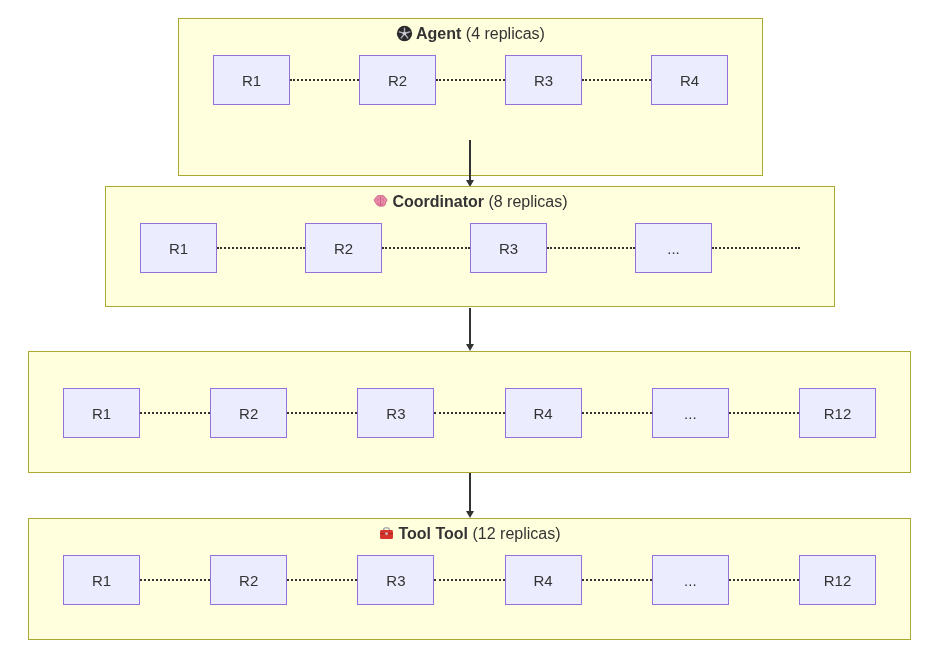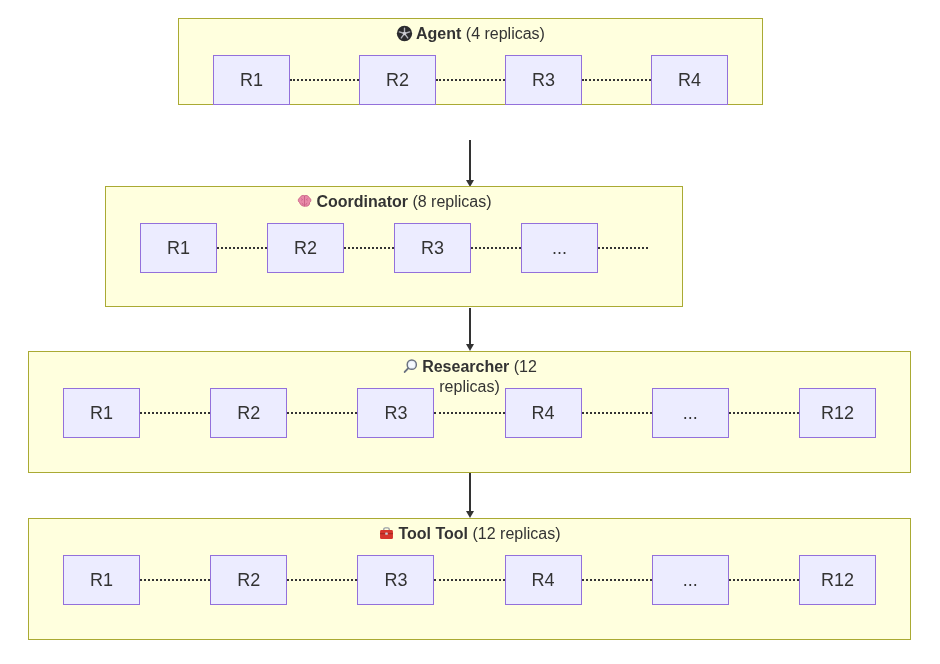--- a/index.html
+++ b/index.html
@@ -13,22 +13,22 @@
     height: 664px;
     background: var(--canvas-bg, #ffffff);
     overflow: hidden;
   }
   .cluster {
     position: absolute;
     background: var(--cluster-fill, #ffffde);
     border: 1px solid var(--cluster-border, #aaaa33);
     box-sizing: border-box;
   }
-  .c-agent       { left: 178px; top: 18px;  width: 585px; height: 87px; }
-  .c-coordinator { left: 105px; top: 186px; width: 578px; height: 121px; }
+  .c-agent       { left: 178px; top: 18px;  width: 585px; height: 158px; }
+  .c-coordinator { left: 105px; top: 186px; width: 730px; height: 121px; }
   .c-researcher  { left: 28px;  top: 351px; width: 883px; height: 122px; }
   .c-tool        { left: 28px;  top: 518px; width: 883px; height: 122px; }
 
   .cluster-title {
     position: absolute;
     top: 5px; left: 0; right: 0;
     text-align: center;
     font-size: 16px;
     line-height: 20px;
     color: var(--text-color, #333333);
@@ -55,21 +55,21 @@
   }
   .node-box {
     width: 77px; height: 50px;
     flex: 0 0 77px;
     box-sizing: border-box;
     background: var(--node-fill, #ececff);
     border: 1.5px solid var(--node-border, #9370db);
     display: flex;
     align-items: center;
     justify-content: center;
-    font-size: 18px;
+    font-size: 15px;
     color: var(--text-color, #333333);
   }
   .edge-dotted {
     flex: 1 1 auto;
     height: 0;
     border-top: 2px dotted var(--edge-color, #333333);
   }
 
   .v-arrow {
     position: absolute;
@@ -144,30 +144,20 @@
         <div class="node-box">R3</div>
         <div class="edge-dotted"></div>
         <div class="node-box">...</div>
         <div class="edge-dotted"></div>
       </div>
   </div>
 
   <div class="v-arrow a-2"></div>
 
   <div class="cluster c-researcher">
-    <div class="cluster-title">
-      <span class="title-icon">
-        <svg viewBox="0 0 20 20" width="17" height="17">
-          <circle cx="11.5" cy="7.8" r="5.4" fill="#e7eef8" stroke="#6b7280" stroke-width="1.7"></circle>
-          <circle cx="11.5" cy="7.8" r="3.4" fill="#f6fafe"></circle>
-          <line x1="7.2" y1="12.2" x2="3.2" y2="16.4" stroke="#6b7280" stroke-width="2.3" stroke-linecap="round"></line>
-        </svg>
-      </span><b>Researcher</b>
-      <span>(12 replicas)</span>
-    </div>
     <div class="node-row">
         <div class="node-box">R1</div>
         <div class="edge-dotted"></div>
         <div class="node-box">R2</div>
         <div class="edge-dotted"></div>
         <div class="node-box">R3</div>
         <div class="edge-dotted"></div>
         <div class="node-box">R4</div>
         <div class="edge-dotted"></div>
         <div class="node-box">...</div>

